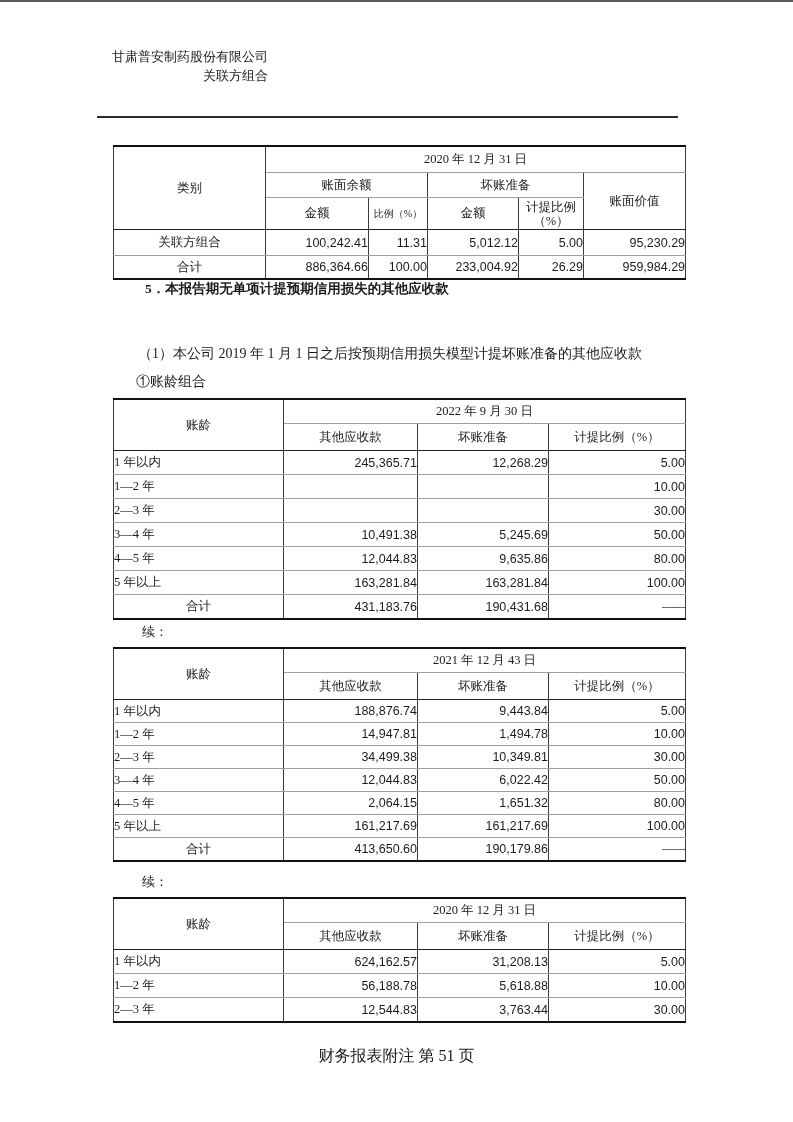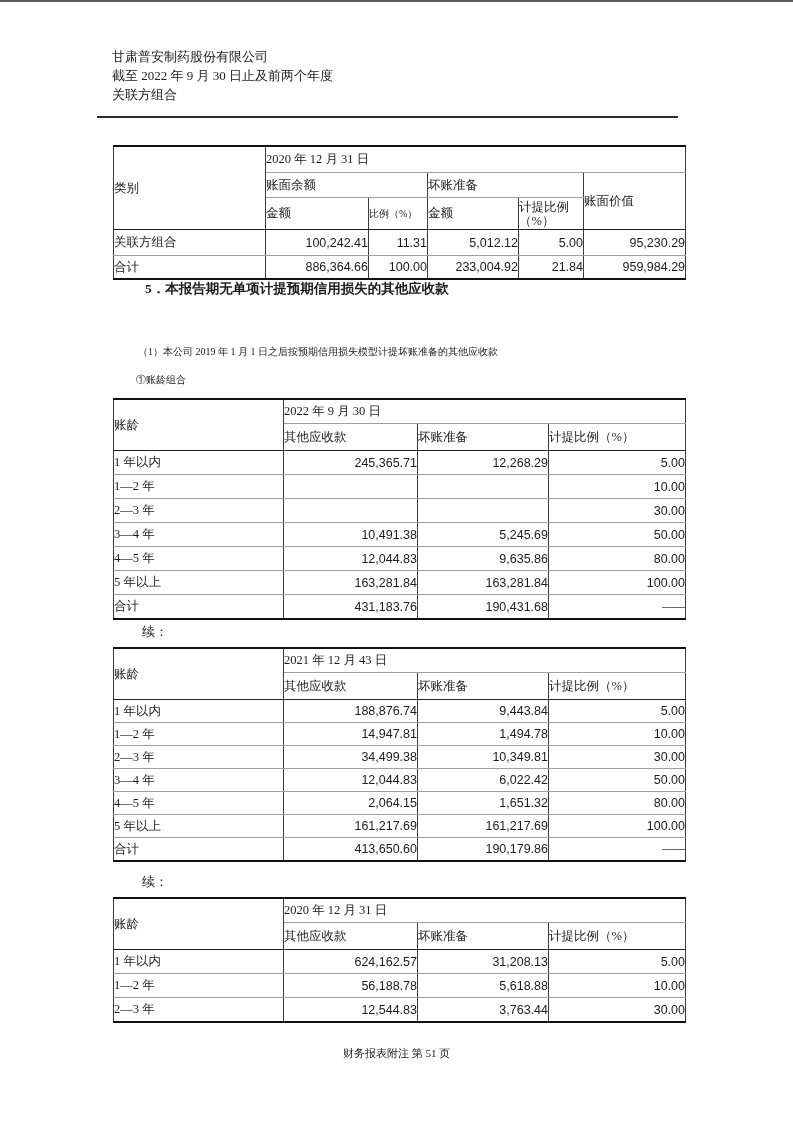--- a/index.html
+++ b/index.html
@@ -6,70 +6,69 @@
   .page{
     position:relative;
     width:793px;height:1122px;
     background:#ffffff;
     border-top:2px solid #5a5a5a;
     font-family:"Liberation Serif","DejaVu Serif",serif;
     color:#1c1c1c;
     overflow:hidden;
   }
   .abs{position:absolute;}
-  .doc-header{left:112px;top:45px;font-size:13px;line-height:19px;}
+  .doc-header{left:112px;top:45px;font-size:13px;line-height:19px;text-align:right;}
   .header-rule{left:97px;top:114px;width:581px;height:0;border-top:2px solid #2b2b2b;}
   .sec-heading{font-weight:bold;font-size:13.5px;white-space:nowrap;}
-  .para{font-size:10px;white-space:nowrap;}
+  .para{font-size:14px;white-space:nowrap;}
   .tblwrap{
     left:113px;
     border-top:2.5px solid #111111;
     border-bottom:2.5px solid #111111;
   }
   table.tbl{border-collapse:collapse;table-layout:fixed;}
   table.tbl td{
     border-left:1px solid #3a3a3a;
     border-right:1px solid #3a3a3a;
     border-bottom:1px solid #9f9f9f;
     font-size:12.5px;
     padding:0;
     vertical-align:middle;
     overflow:hidden;
   }
   table.tbl tr:last-child td{border-bottom:none;}
   table.tbl td.hdr-dark{border-bottom:1.5px solid #222222;}
-  .c-center{}
+  .c-center{text-align:center;}
   .c-left{text-align:left;padding-left:8px;}
   .num{
     font-family:"Liberation Sans","DejaVu Sans",sans-serif;
     font-size:11.5px;
     text-align:right;
     padding-right:9px;
   }
   .hdr{font-size:12.5px;}
   .nowrap{white-space:nowrap;}
   .wrap2{line-height:14px;padding:2px 2px;}
   .dash{color:#555555;letter-spacing:-1px;}
   .rh25 td{height:25px;}
   .rh24 td{height:24px;}
   .rh31 td{height:31px;}
   .rh22 td{height:22px;}
   .rh23 td{height:23px;}
   .rh26 td{height:26px;}
   .cont{font-size:13px;}
-  .footer{left:0;top:1044px;width:793px;text-align:center;font-size:11px;}
+  .footer{left:0;top:1044px;width:793px;text-align:center;font-size:16px;}
 </style>
 </head>
 <body>
 
 <div class="page">
 
   <div class="abs doc-header">
     <div>甘肃普安制药股份有限公司</div>
-    <div>截至 2022 年 9 月 30 日止及前两个年度</div>
     <div>关联方组合</div>
   </div>
   <div class="abs header-rule"></div>
 
   <div class="abs tblwrap" style="top:143px">
     <table class="tbl" style="width:572px">
       <colgroup>
         <col style="width:152px">
           <col style="width:103px">
           <col style="width:59px">
@@ -99,21 +98,21 @@
         <td class="num">11.31</td>
         <td class="num">5,012.12</td>
         <td class="num">5.00</td>
         <td class="num">95,230.29</td>
       </tr>
       <tr class="rh22">
         <td class="c-center">合计</td>
         <td class="num">886,364.66</td>
         <td class="num">100.00</td>
         <td class="num">233,004.92</td>
-        <td class="num">21.84</td>
+        <td class="num">26.29</td>
         <td class="num">959,984.29</td>
       </tr>
     </tbody>
       </table>
   </div>
 
   <div class="abs sec-heading" style="left:145px;top:278px">5．本报告期无单项计提预期信用损失的其他应收款</div>
   <div class="abs para" style="left:138px;top:343px">（1）本公司 2019 年 1 月 1 日之后按预期信用损失模型计提坏账准备的其他应收款</div>
   <div class="abs para" style="left:136px;top:371px">①账龄组合</div>
 

